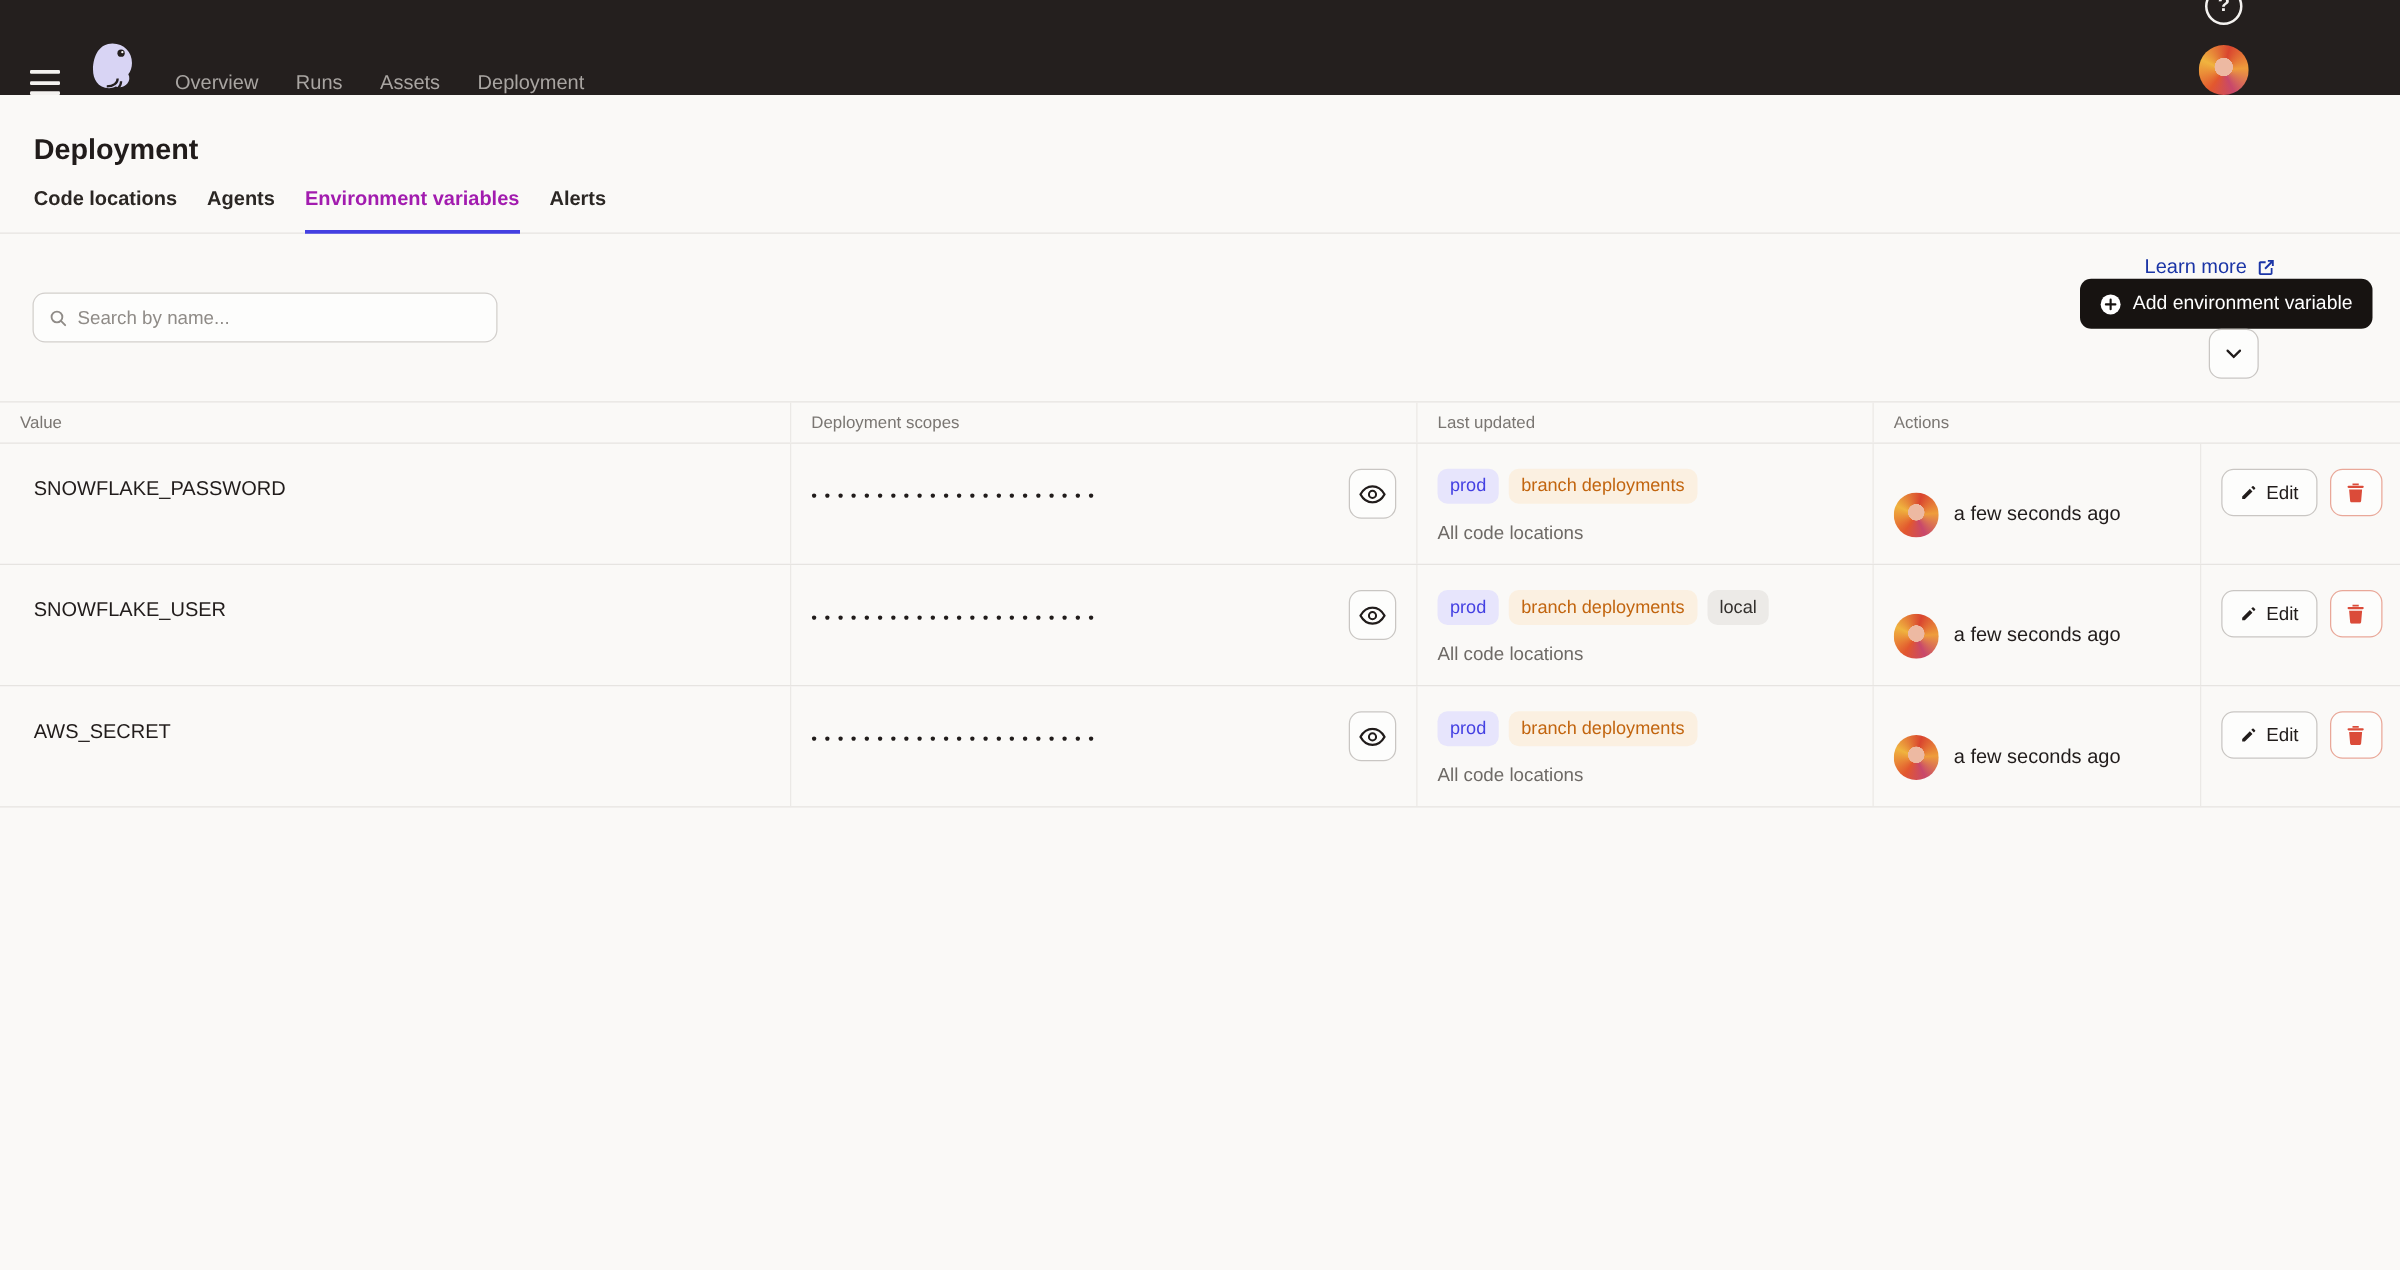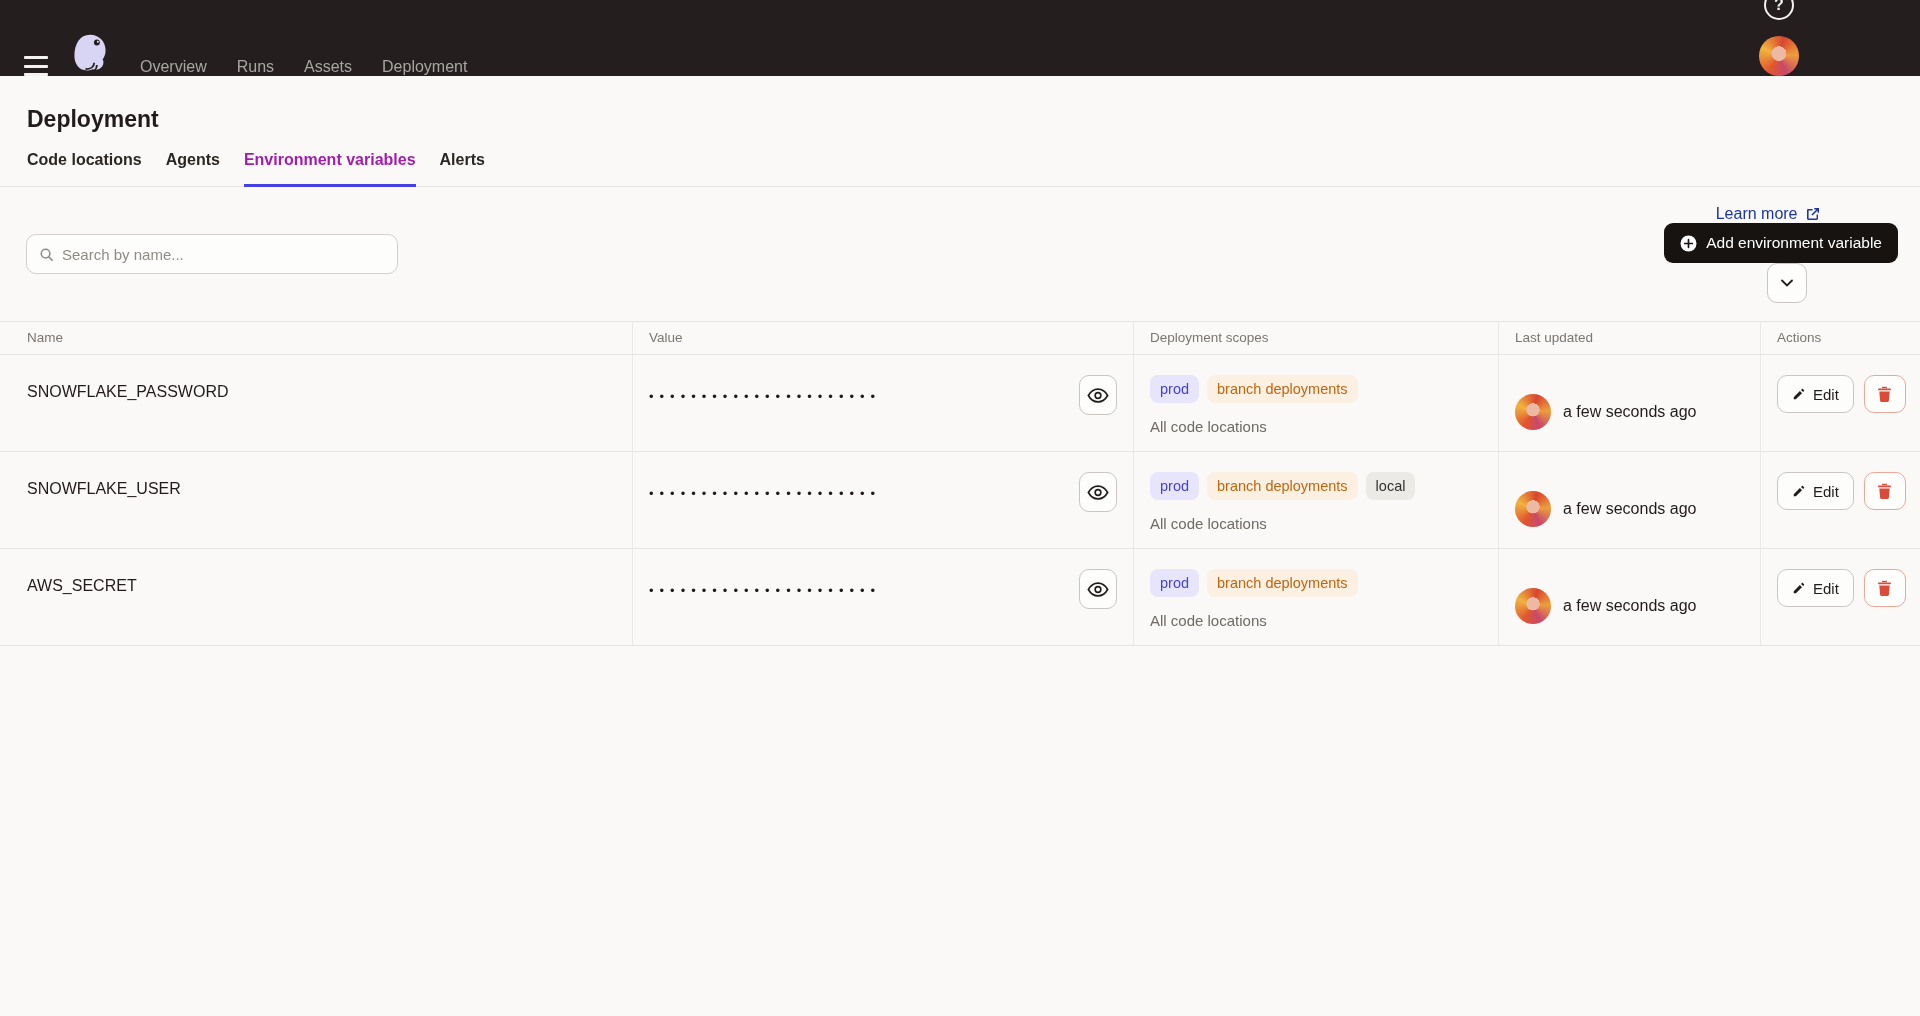--- a/index.html
+++ b/index.html
@@ -168,21 +168,20 @@
     <button class="caret-btn">
       <svg width="12" height="8" viewBox="0 0 12 8">
           <path d="M1 1.5 6 6.5 11 1.5" fill="none" stroke="currentColor" stroke-width="1.8" stroke-linecap="round"></path>
         </svg>
     </button>
   </div>
 </div>
 
 <div class="env-table">
   <div class="grid-row thead">
-    <div class="cell first">Name</div>
     <div class="cell">Value</div>
     <div class="cell">Deployment scopes</div>
     <div class="cell">Last updated</div>
     <div class="cell">Actions</div>
   </div>
 
   <div class="grid-row trow">
     <div class="cell first name-cell">SNOWFLAKE_PASSWORD</div>
     <div class="cell value-cell">
       <span class="dots">••••••••••••••••••••••</span>

